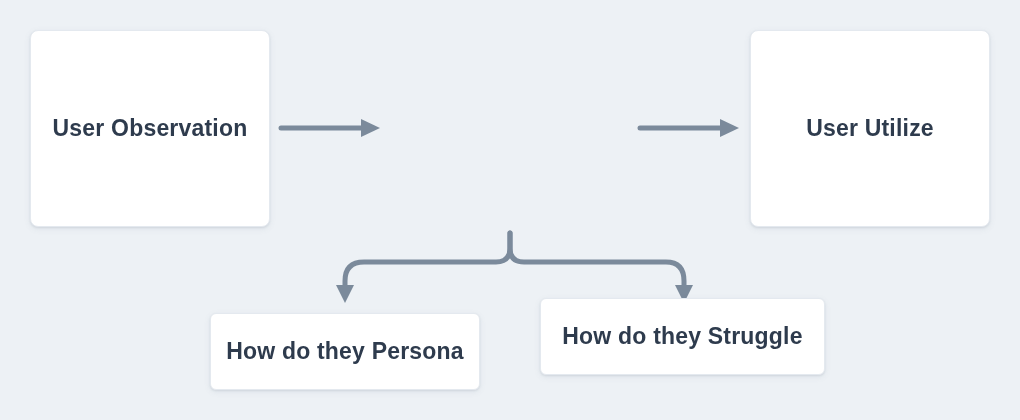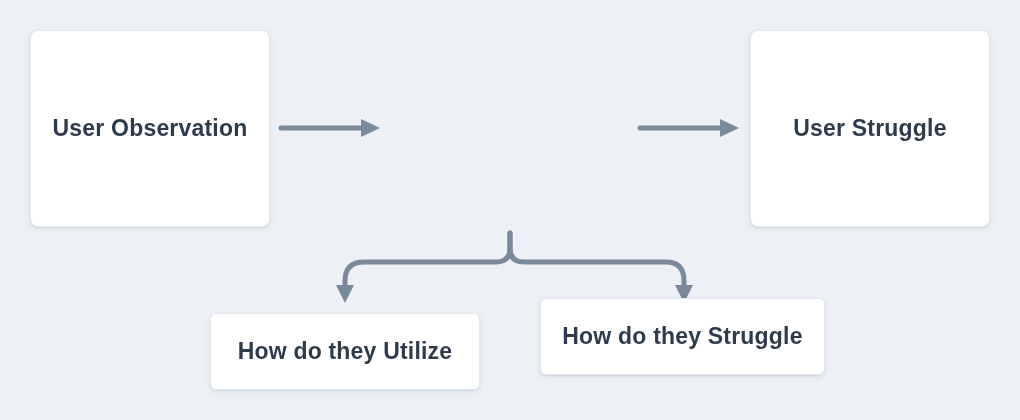--- a/index.html
+++ b/index.html
@@ -89,24 +89,24 @@
       <polygon class="head" points="675,285 693,285 684,303"></polygon>
     </g>
   </svg>
 
   <div class="node" id="node-user-observation">
     <span class="label">User Observation</span>
   </div>
 
 
   <div class="node" id="node-user-persona">
-    <span class="label">User Struggle</span>
+    <span class="label">User Utilize</span>
   </div>
 
   <div class="node small" id="node-how-utilize">
-    <span class="label">How do they Utilize</span>
+    <span class="label">How do they Persona</span>
   </div>
 
   <div class="node small" id="node-how-struggle">
     <span class="label">How do they Struggle</span>
   </div>
 
 </div>
 
 </body></html>

